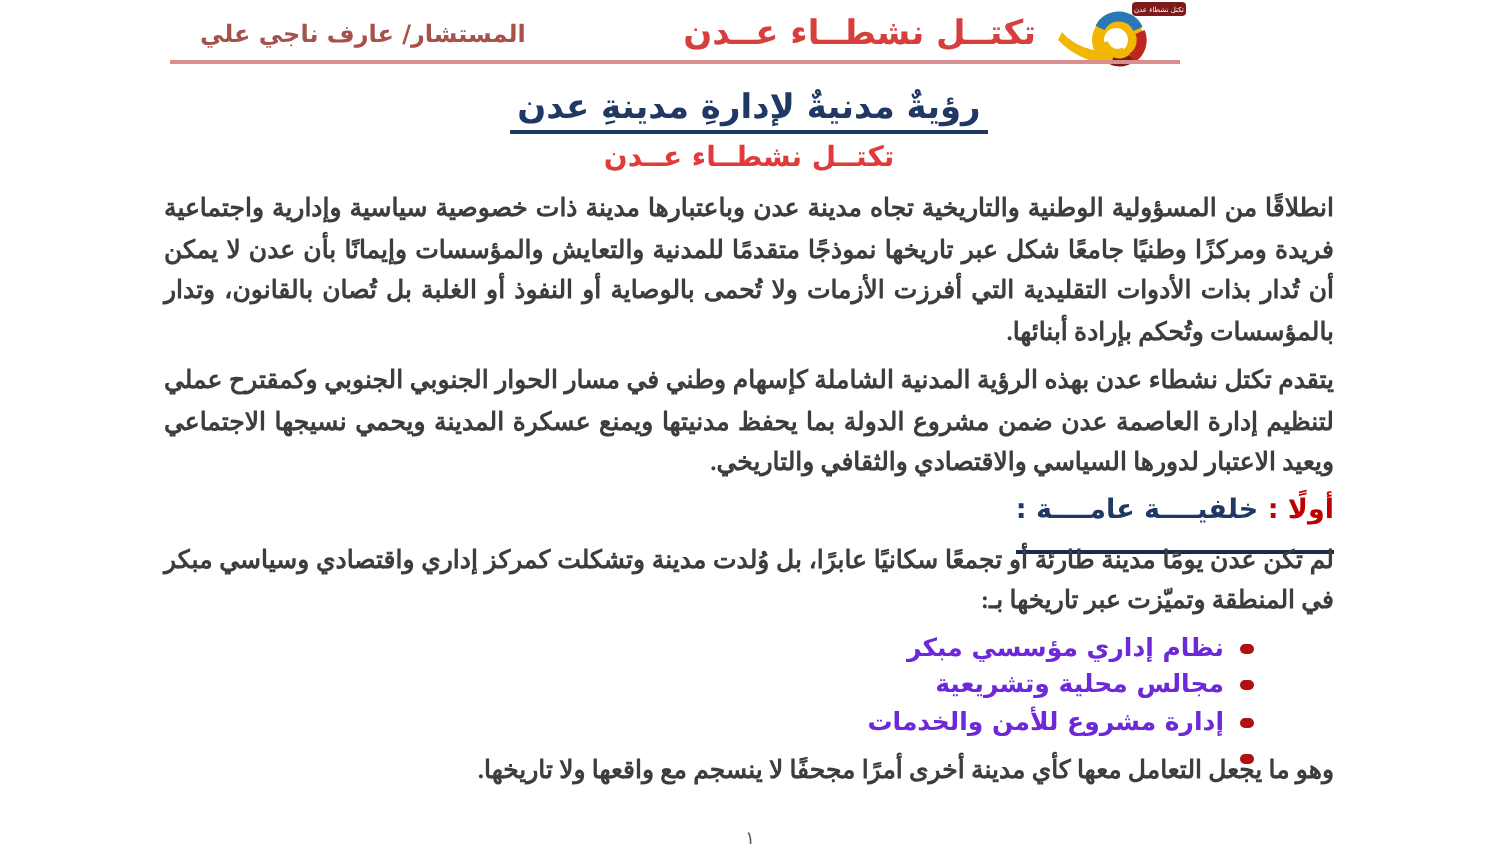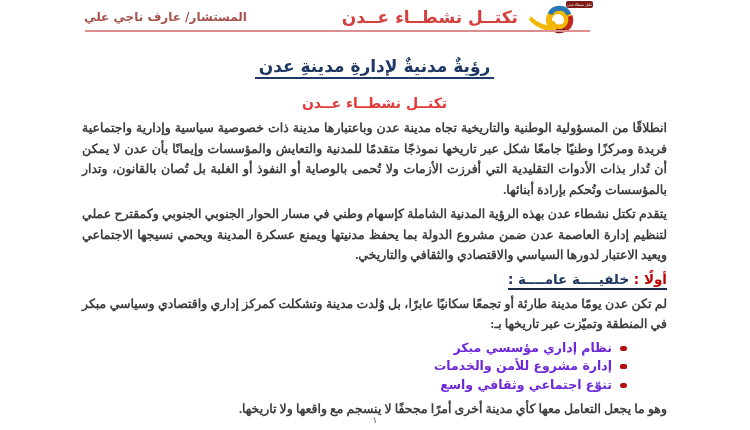--- a/index.html
+++ b/index.html
@@ -30,21 +30,21 @@
     right: 232px;
     font-size: 17px;
     font-weight: bold;
     color: #d6403c;
     letter-spacing: 0.5px;
     white-space: nowrap;
   }
   .advisor {
     position: absolute;
     top: 10px;
-    left: 84px;
+    left: 100px;
     font-size: 12px;
     font-weight: bold;
     color: #a5524b;
     white-space: nowrap;
   }
   .header-rule {
     position: absolute;
     top: 30px;
     right: 160px;
     left: 85px;
@@ -54,21 +54,21 @@
 
   
   .content {
     position: absolute;
     top: 40px;
     right: 83px;
     left: 82px;
   }
   .doc-title {
     width: fit-content;
-    margin: 16px auto;
+    margin: 4px auto;
     font-size: 17px;
     font-weight: bold;
     color: #1f3864;
     border-bottom: 2px solid #1f3864;
     padding: 0 4px 1px 4px;
     white-space: nowrap;
   }
   .doc-subtitle {
     width: fit-content;
     margin: 3px auto 7px auto;
@@ -90,21 +90,21 @@
     font-family: Liberation Serif, serif;
   }
   .section-head {
     margin: 5px 0 7px 0;
     font-size: 13.5px;
     font-weight: bold;
     white-space: nowrap;
   }
   .section-underline {
     border-bottom: 2px solid #1b2a4a;
-    padding-bottom: 1px;
+    padding-bottom: 12px;
   }
   .section-label { color: #c00000; }
   .section-title { color: #1f3864; }
 
   .bullets {
     list-style: none;
     margin: 2px 40px 5px 0;
   }
   .bullets li {
     position: relative;
@@ -166,23 +166,23 @@
     <p class="para">يتقدم تكتل نشطاء عدن بهذه الرؤية المدنية الشاملة كإسهام وطني في مسار الحوار الجنوبي الجنوبي وكمقترح عملي لتنظيم إدارة العاصمة عدن ضمن مشروع الدولة بما يحفظ مدنيتها ويمنع عسكرة المدينة ويحمي نسيجها الاجتماعي ويعيد الاعتبار لدورها السياسي والاقتصادي والثقافي والتاريخي.</p>
 
     <div class="section-head">
       <span class="section-underline"><span class="section-label">أولًا :</span> <span class="section-title">خلفيــــة عامــــة :</span></span>
     </div>
 
     <p class="para">لم تكن عدن يومًا مدينة طارئة أو تجمعًا سكانيًا عابرًا، بل وُلدت مدينة وتشكلت كمركز إداري واقتصادي وسياسي مبكر في المنطقة وتميّزت عبر تاريخها بـ:</p>
 
     <ul class="bullets">
       <li><span class="bullet-dot"></span><span>نظام إداري مؤسسي مبكر</span></li>
+      <li><span class="bullet-dot"></span><span>مجالس محلية وتشريعية</span></li>
+      <li><span class="bullet-dot"></span><span>إدارة مشروع للأمن والخدمات</span></li>
       <li><span class="bullet-dot"></span></li>
-      <li><span class="bullet-dot"></span><span>إدارة مشروع للأمن والخدمات</span></li>
-      <li><span class="bullet-dot"></span><span>تنوّع اجتماعي وثقافي واسع</span></li>
     </ul>
 
     <p class="para">وهو ما يجعل التعامل معها كأي مدينة أخرى أمرًا مجحفًا لا ينسجم مع واقعها ولا تاريخها.</p>
 
   </div>
 
   <div class="footer">١</div>
 
 </div>
 

